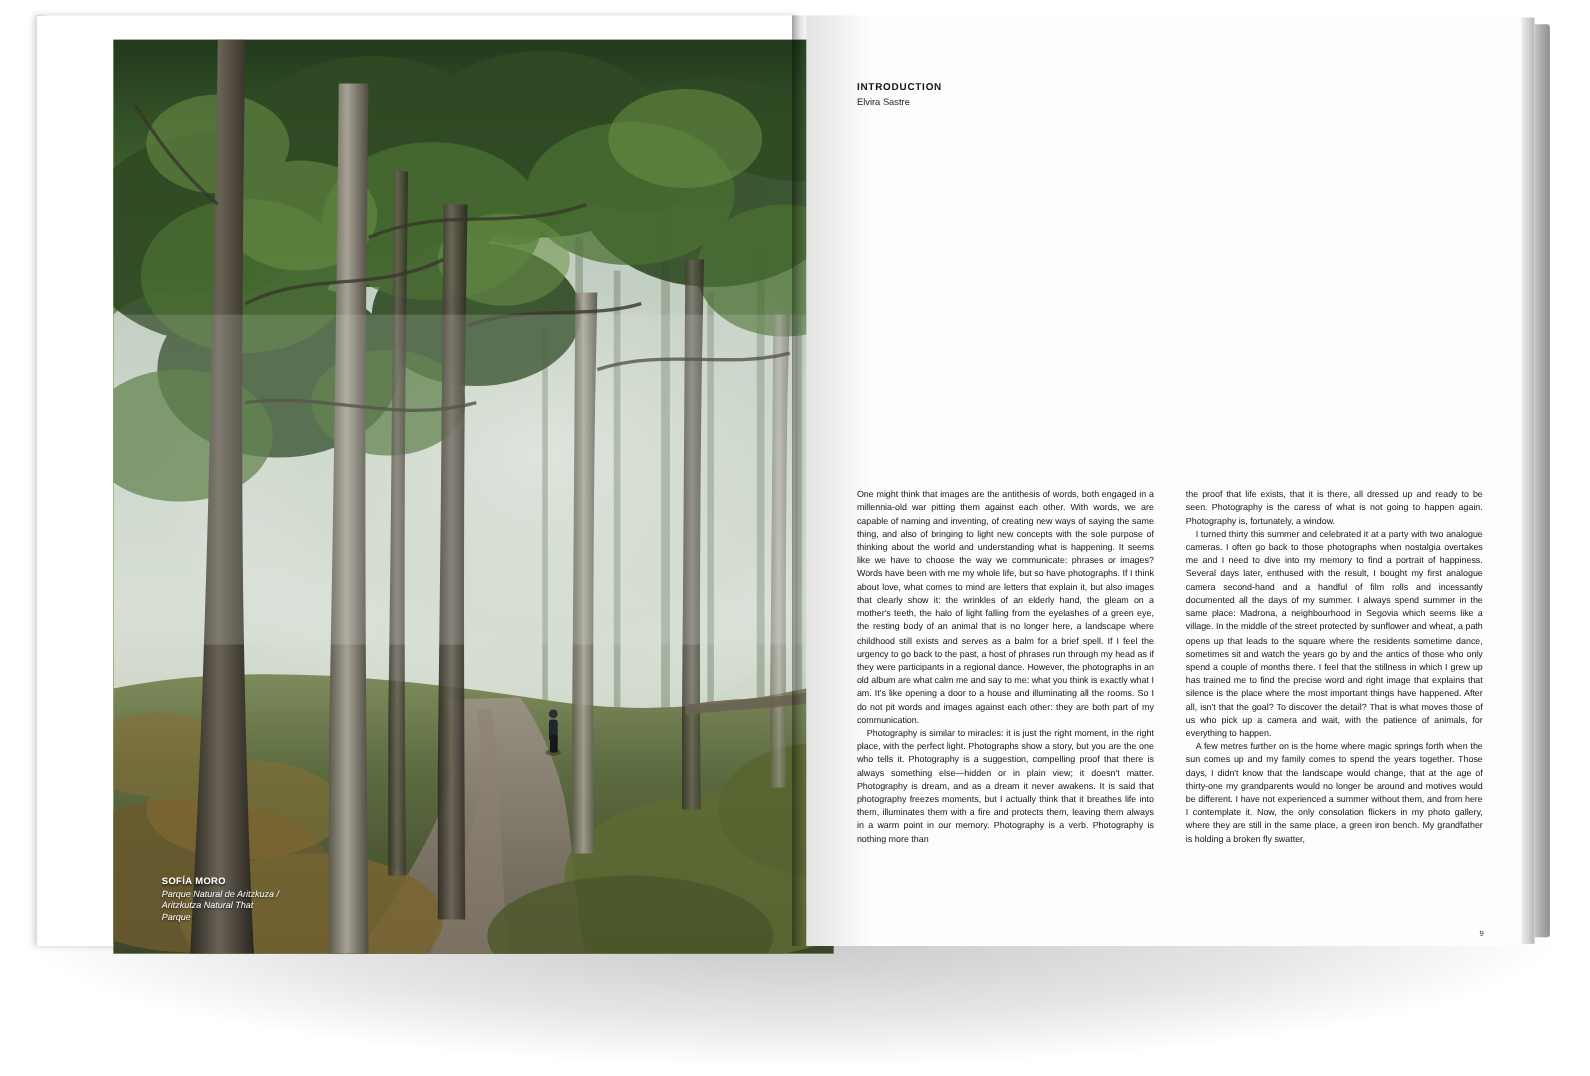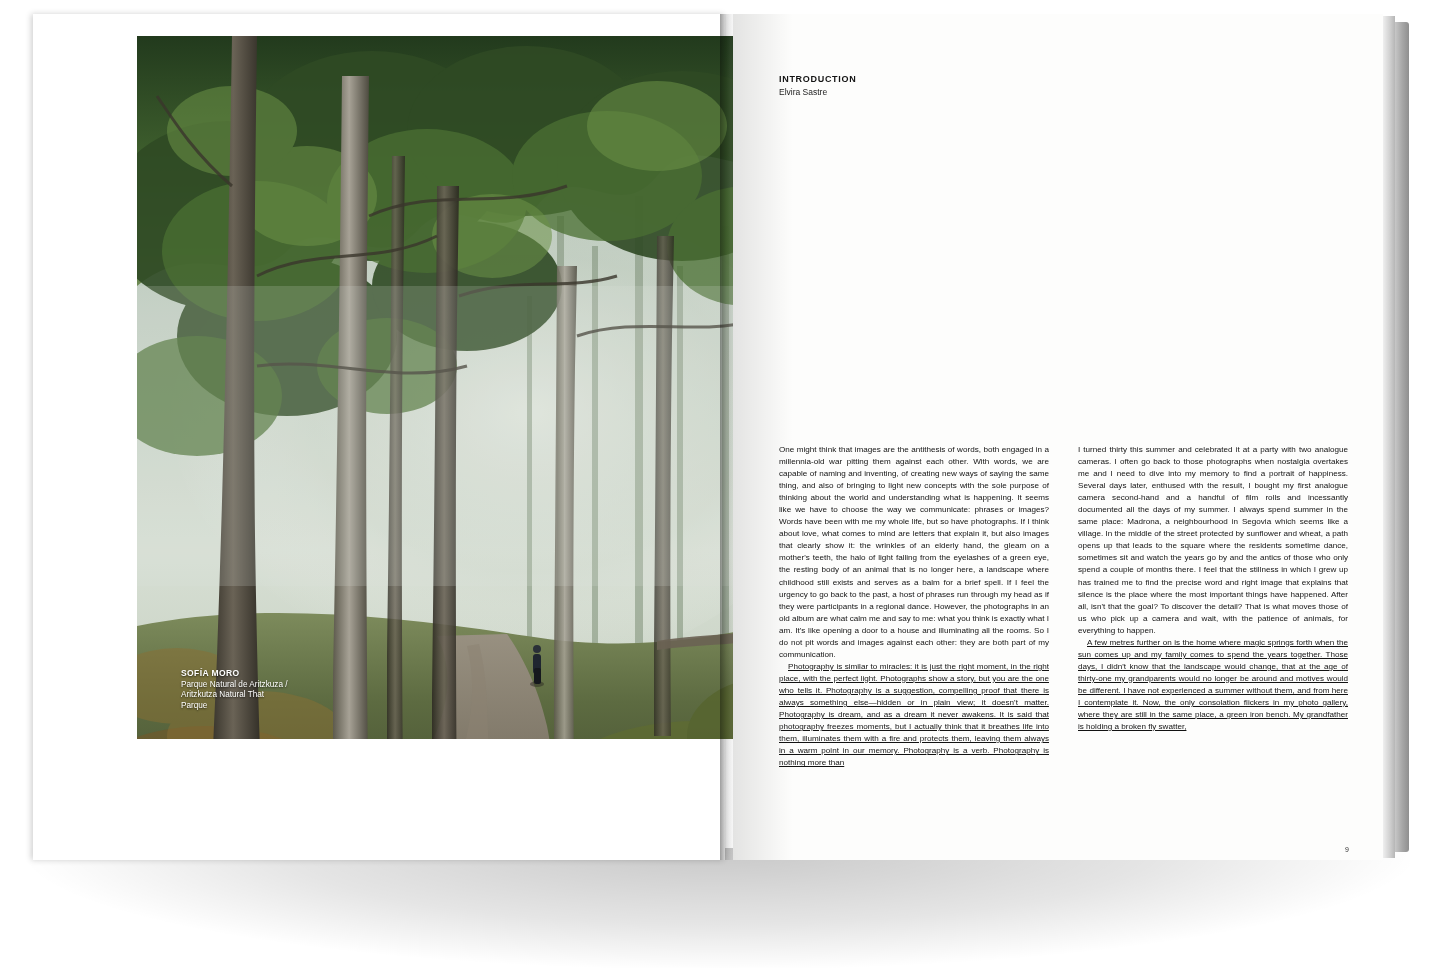--- a/index.html
+++ b/index.html
@@ -65,44 +65,44 @@
     height: 842px;
     background: linear-gradient(to right, #f4f4f2, #ffffff);
   }
 
   
   .photo {
     position: absolute;
     left: 70px;
     top: 22px;
     width: 655px;
-    height: 703px;
+    height: 831px;
     overflow: hidden;
     background: #4d7c0f;
-    margin-left: 34px;
   }
   .photo svg { display: block; }
 
   .photo-caption {
     position: absolute;
     left: 44px;
     bottom: 28px;
     color: #ffffff;
     text-shadow: 0 1px 2px rgba(0,0,0,0.65);
     line-height: 1.28;
   }
   .photo-caption .credit {
     font-size: 8.5px;
     font-weight: bold;
     letter-spacing: 0.4px;
     margin-bottom: 1px;
   }
   .photo-caption .loc {
     font-size: 8.2px;
     font-weight: normal;
+    font-style: italic;
   }
 
   
   .gutter {
     position: absolute;
     left: 720px;
     top: 14px;
     width: 16px;
     height: 846px;
     background: linear-gradient(to right, rgba(0,0,0,0.38) 0%, rgba(0,0,0,0.12) 40%, rgba(120,120,120,0.10) 70%, rgba(255,255,255,0.0) 100%);
@@ -163,21 +163,21 @@
   }
   .col {
     width: 270px;
     font-size: 8.1px;
     line-height: 1.49;
     color: #121212;
     text-align: justify;
     font-family: "Liberation Sans", sans-serif;
   }
   .col p { margin: 0; }
-  .col p + p { text-indent: 9px; text-decoration: underline; }
+  .col p + p { text-indent: 9px; }
 
   .folio {
     position: absolute;
     left: 612px;
     top: 832px;
     font-size: 7px;
     color: #333;
   }
 
   
@@ -347,20 +347,21 @@
       <div class="kicker">INTRODUCTION</div>
       <div class="author">Elvira Sastre</div>
     </div>
 
     <div class="columns">
       <div class="col">
         <p>One might think that images are the antithesis of words, both engaged in a millennia-old war pitting them against each other. With words, we are capable of naming and inventing, of creating new ways of saying the same thing, and also of bringing to light new concepts with the sole purpose of thinking about the world and understanding what is happening. It seems like we have to choose the way we communicate: phrases or images? Words have been with me my whole life, but so have photographs. If I think about love, what comes to mind are letters that explain it, but also images that clearly show it: the wrinkles of an elderly hand, the gleam on a mother's teeth, the halo of light falling from the eyelashes of a green eye, the resting body of an animal that is no longer here, a landscape where childhood still exists and serves as a balm for a brief spell. If I feel the urgency to go back to the past, a host of phrases run through my head as if they were participants in a regional dance. However, the photographs in an old album are what calm me and say to me: what you think is exactly what I am. It's like opening a door to a house and illuminating all the rooms. So I do not pit words and images against each other: they are both part of my communication.</p>
         <p>Photography is similar to miracles: it is just the right moment, in the right place, with the perfect light. Photographs show a story, but you are the one who tells it. Photography is a suggestion, compelling proof that there is always something else—hidden or in plain view; it doesn't matter. Photography is dream, and as a dream it never awakens. It is said that photography freezes moments, but I actually think that it breathes life into them, illuminates them with a fire and protects them, leaving them always in a warm point in our memory. Photography is a verb. Photography is nothing more than</p>
       </div>
       <div class="col">
+        <p>the proof that life exists, that it is there, all dressed up and ready to be seen. Photography is the caress of what is not going to happen again. Photography is, fortunately, a window.</p>
         <p>I turned thirty this summer and celebrated it at a party with two analogue cameras. I often go back to those photographs when nostalgia overtakes me and I need to dive into my memory to find a portrait of happiness. Several days later, enthused with the result, I bought my first analogue camera second-hand and a handful of film rolls and incessantly documented all the days of my summer. I always spend summer in the same place: Madrona, a neighbourhood in Segovia which seems like a village. In the middle of the street protected by sunflower and wheat, a path opens up that leads to the square where the residents sometime dance, sometimes sit and watch the years go by and the antics of those who only spend a couple of months there. I feel that the stillness in which I grew up has trained me to find the precise word and right image that explains that silence is the place where the most important things have happened. After all, isn't that the goal? To discover the detail? That is what moves those of us who pick up a camera and wait, with the patience of animals, for everything to happen.</p>
         <p>A few metres further on is the home where magic springs forth when the sun comes up and my family comes to spend the years together. Those days, I didn't know that the landscape would change, that at the age of thirty-one my grandparents would no longer be around and motives would be different. I have not experienced a summer without them, and from here I contemplate it. Now, the only consolation flickers in my photo gallery, where they are still in the same place, a green iron bench. My grandfather is holding a broken fly swatter,</p>
       </div>
     </div>
 
     <div class="folio">9</div>
   </div>
 
   <div class="right-inner-shade"></div>
   <div class="right-edge"></div>

